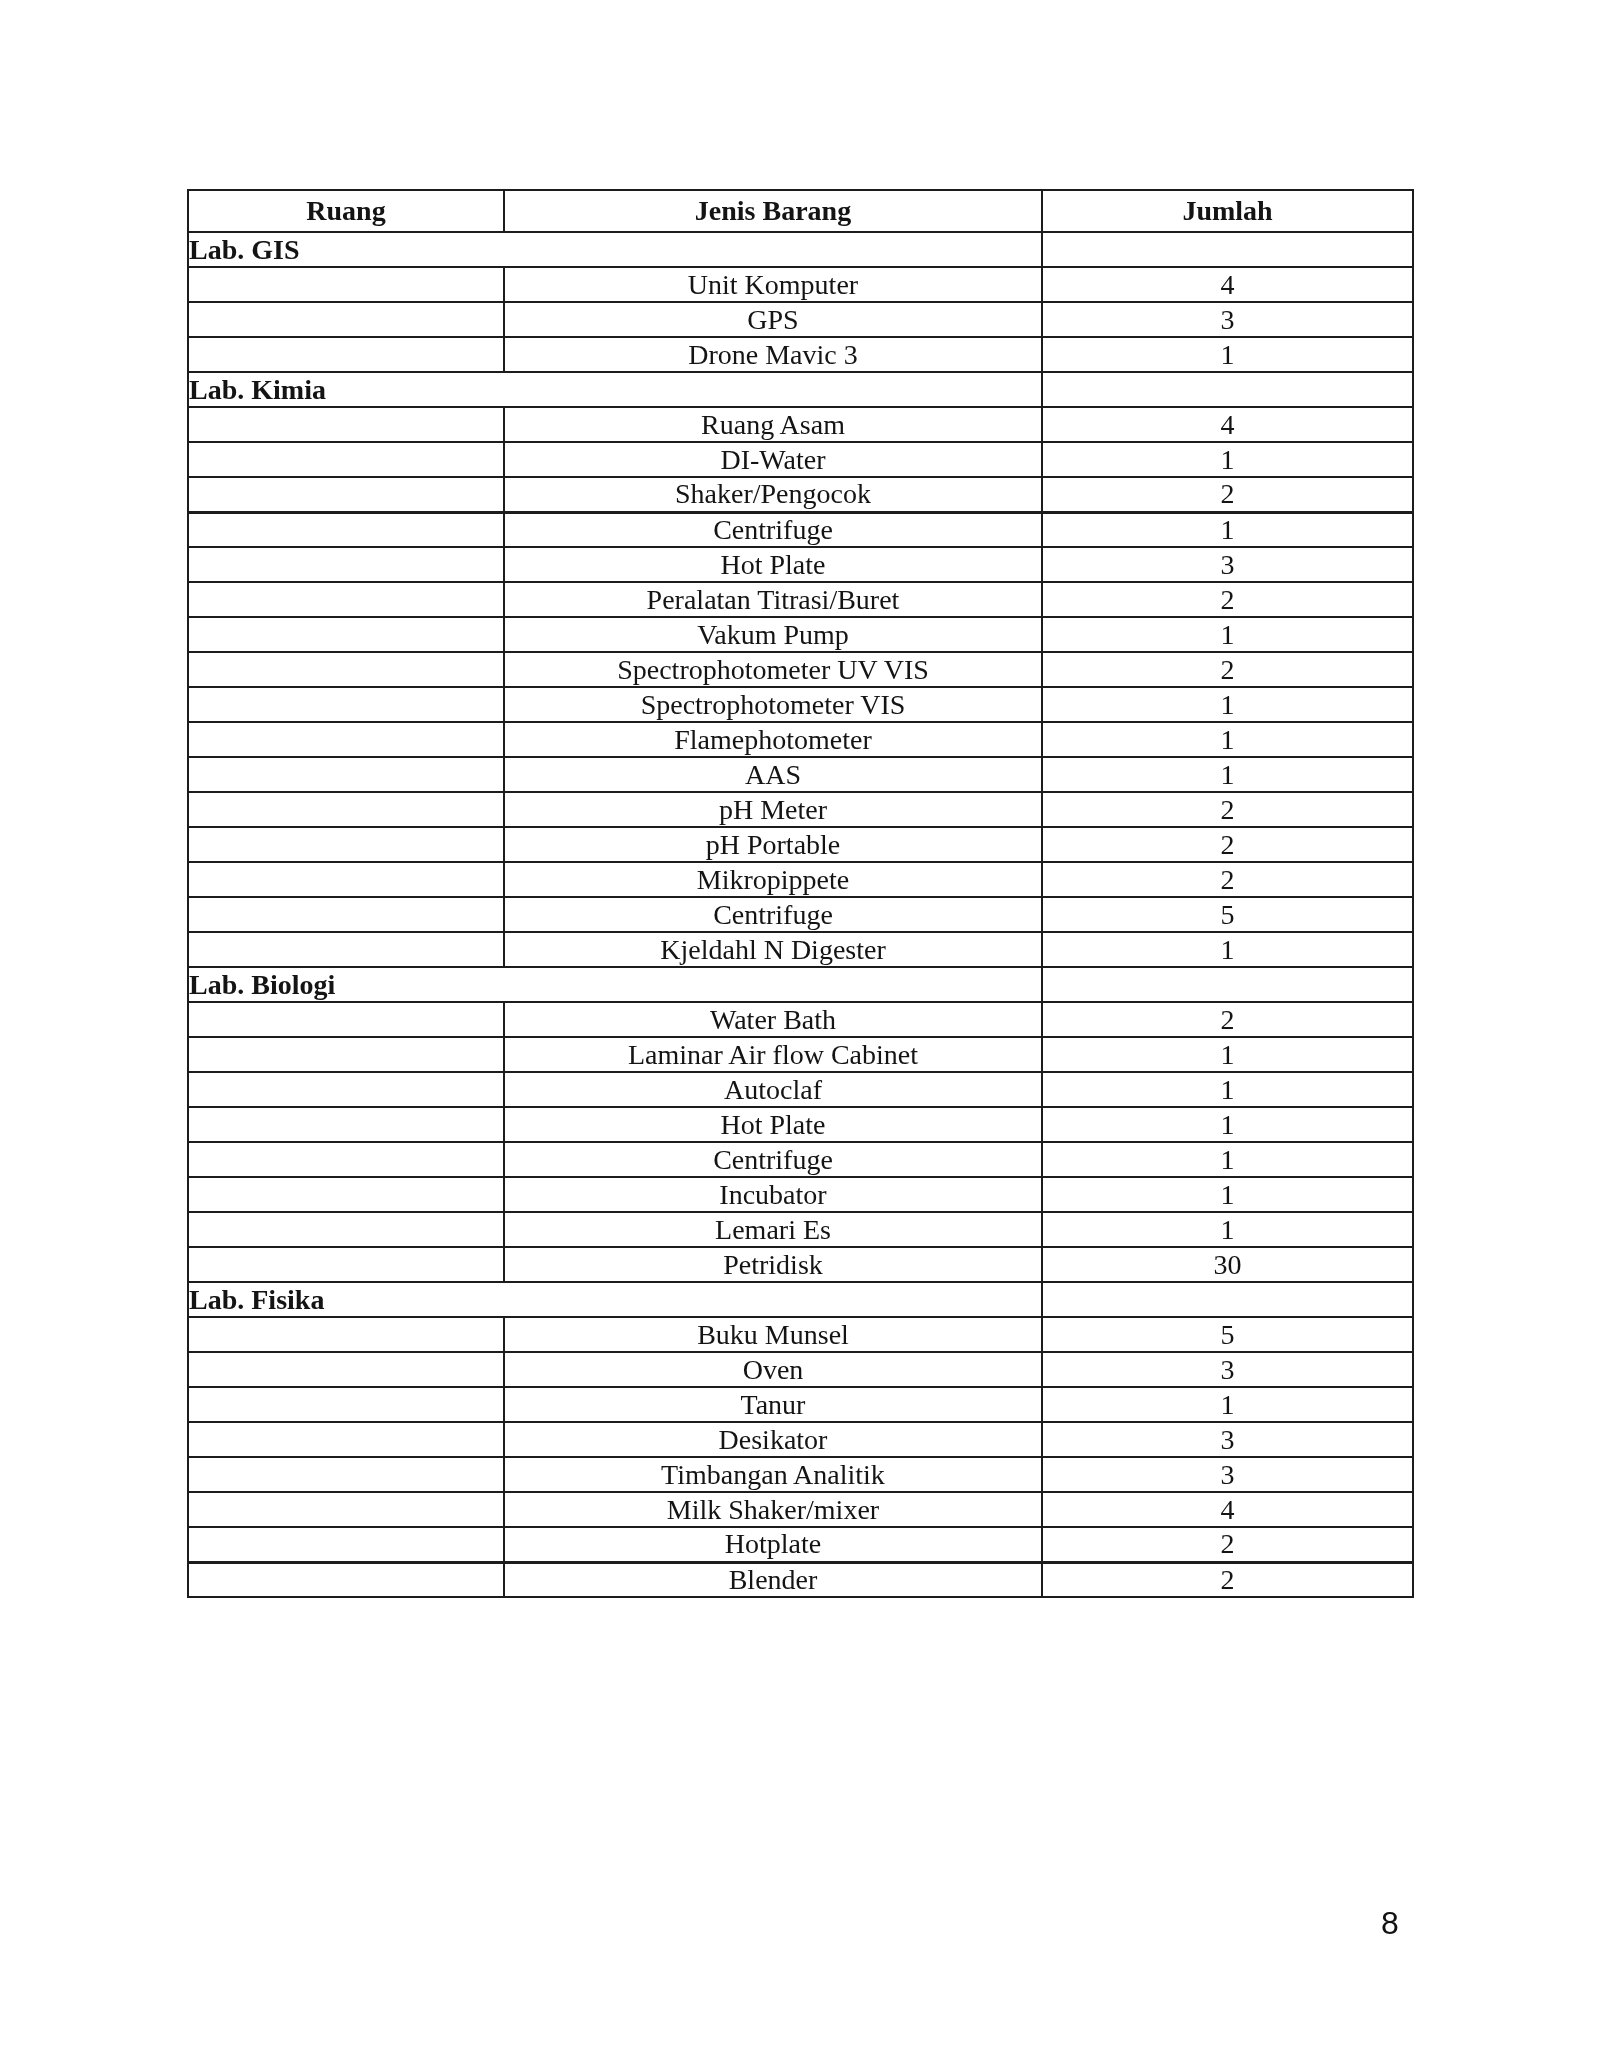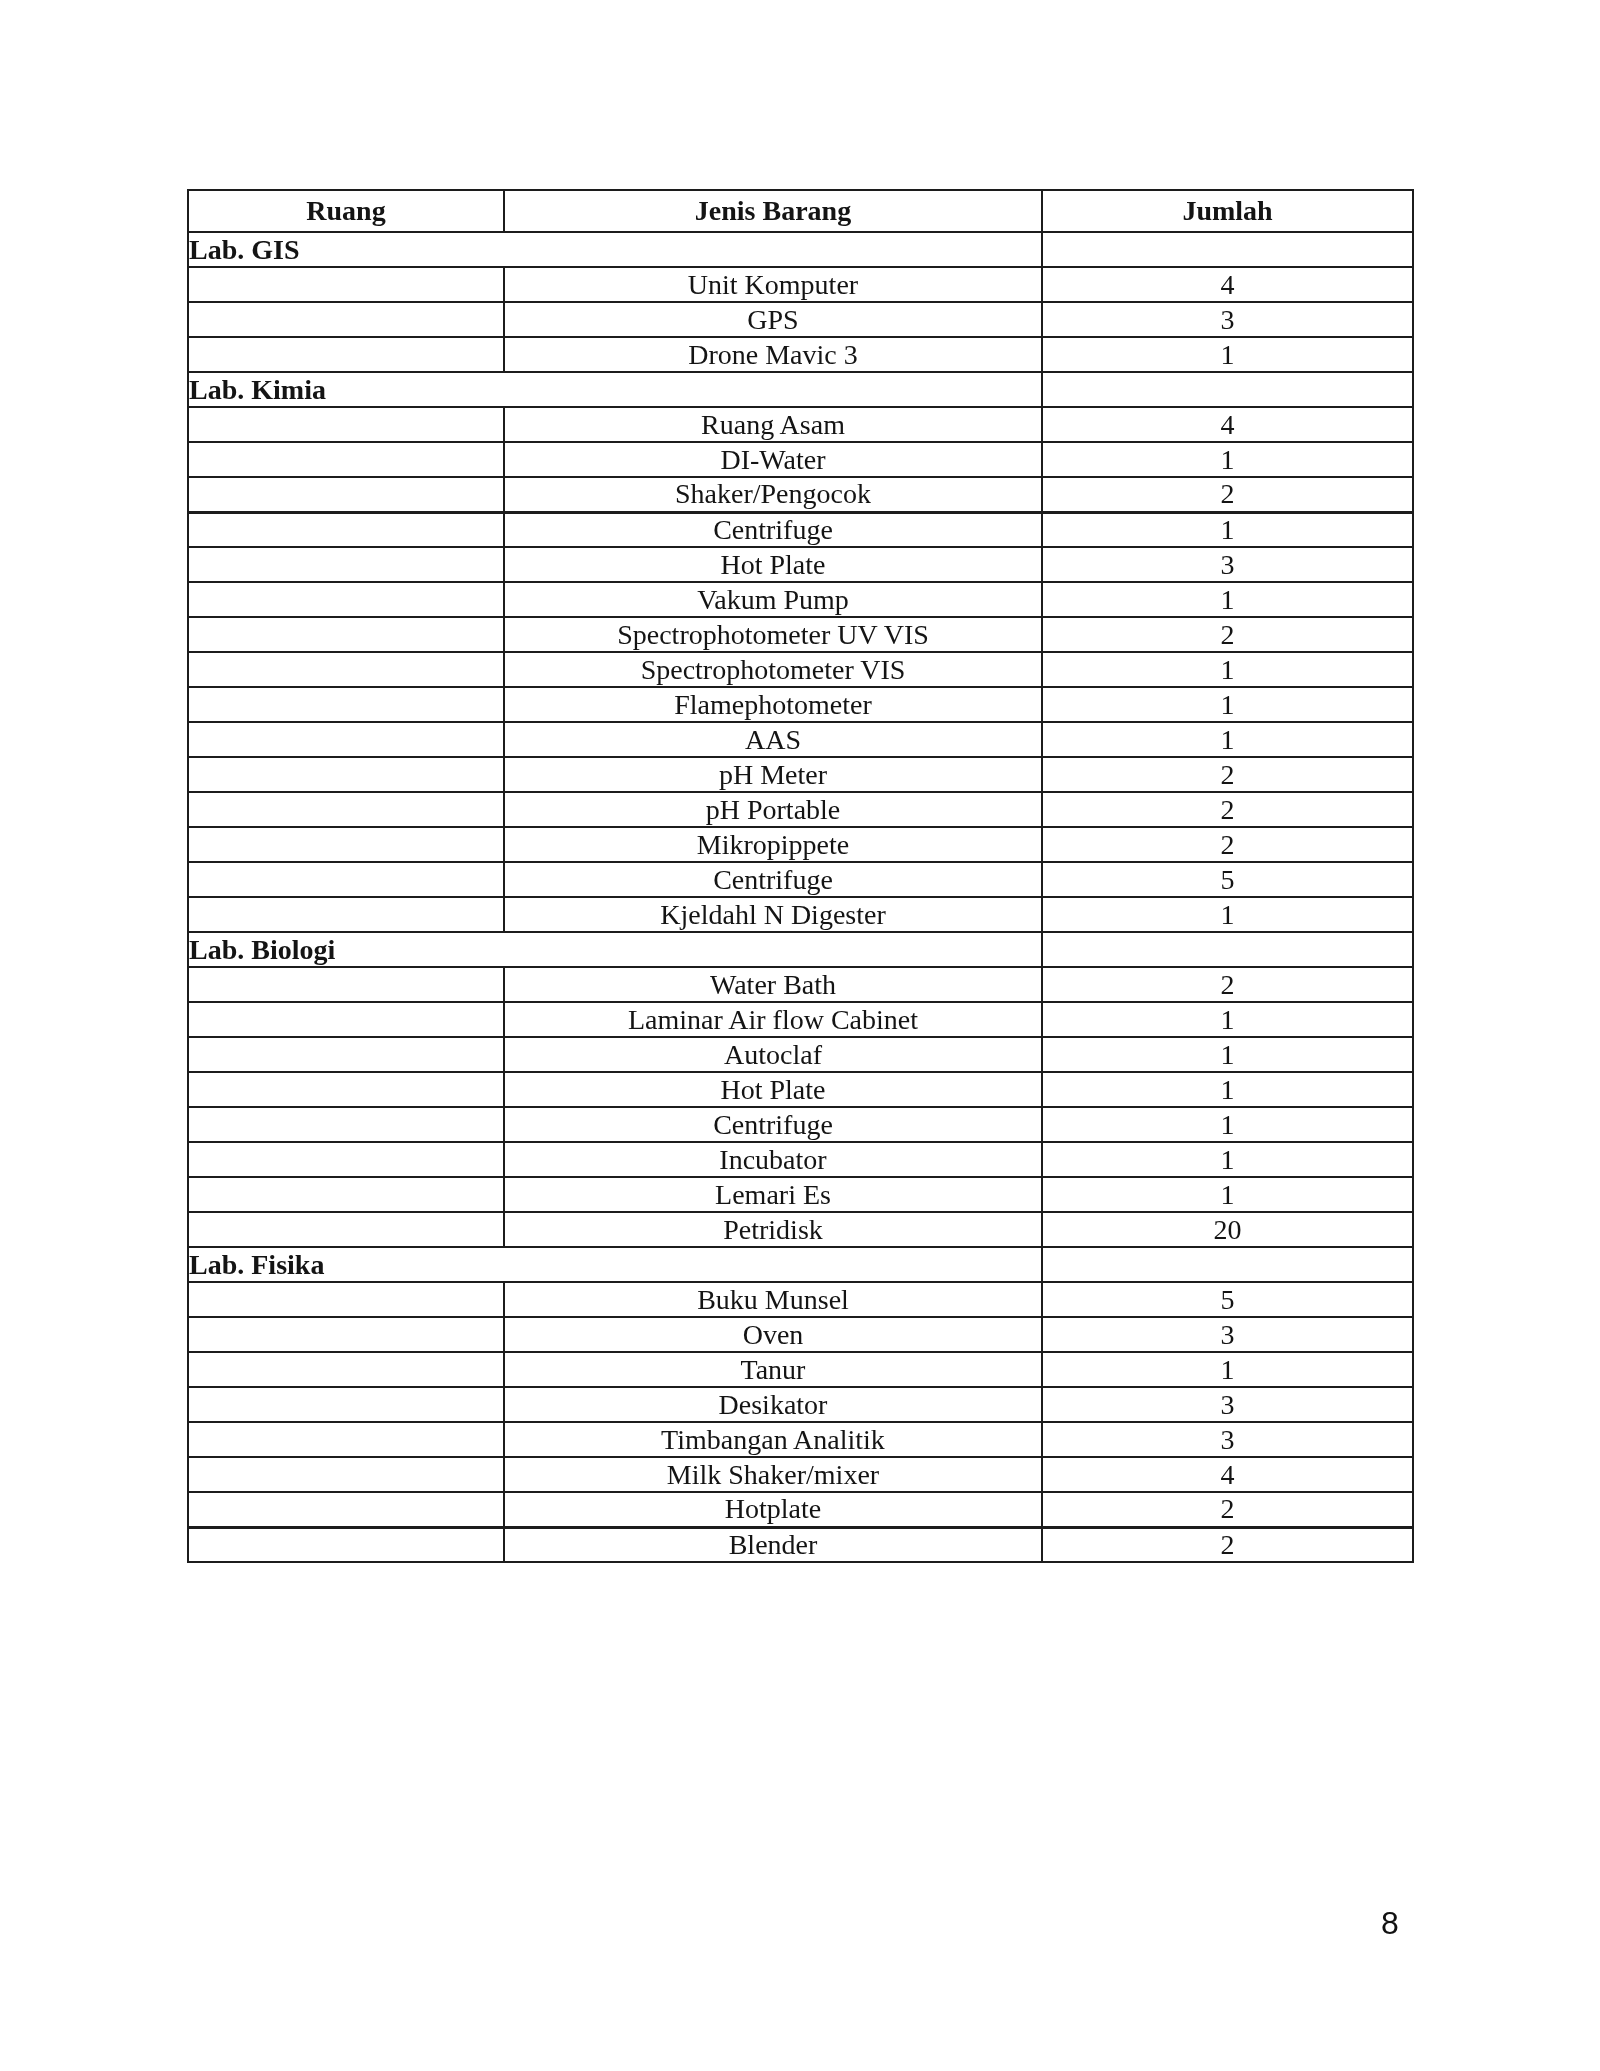--- a/index.html
+++ b/index.html
@@ -131,20 +131,25 @@
           <td class="name-cell">Centrifuge</td>
           <td class="qty-cell">1</td>
         </tr>
         <tr>
           <td class="room-cell"></td>
           <td class="name-cell">Hot Plate</td>
           <td class="qty-cell">3</td>
         </tr>
         <tr>
           <td class="room-cell"></td>
+          <td class="name-cell">Peralatan Titrasi/Buret</td>
+          <td class="qty-cell">2</td>
+        </tr>
+        <tr>
+          <td class="room-cell"></td>
           <td class="name-cell">Vakum Pump</td>
           <td class="qty-cell">1</td>
         </tr>
         <tr>
           <td class="room-cell"></td>
           <td class="name-cell">Spectrophotometer UV VIS</td>
           <td class="qty-cell">2</td>
         </tr>
         <tr>
           <td class="room-cell"></td>
@@ -221,21 +226,21 @@
           <td class="qty-cell">1</td>
         </tr>
         <tr>
           <td class="room-cell"></td>
           <td class="name-cell">Lemari Es</td>
           <td class="qty-cell">1</td>
         </tr>
         <tr>
           <td class="room-cell"></td>
           <td class="name-cell">Petridisk</td>
-          <td class="qty-cell">20</td>
+          <td class="qty-cell">30</td>
         </tr>
         <tr>
           <td colspan="2" class="section-cell">Lab. Fisika</td>
           <td class="qty-cell"></td>
         </tr>
         <tr>
           <td class="room-cell"></td>
           <td class="name-cell">Buku Munsel</td>
           <td class="qty-cell">5</td>
         </tr>

